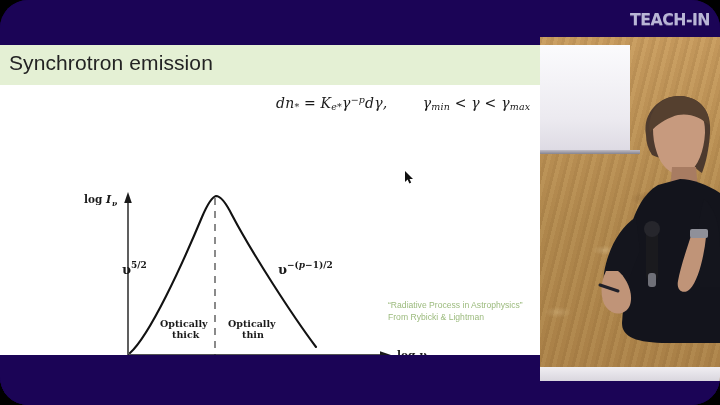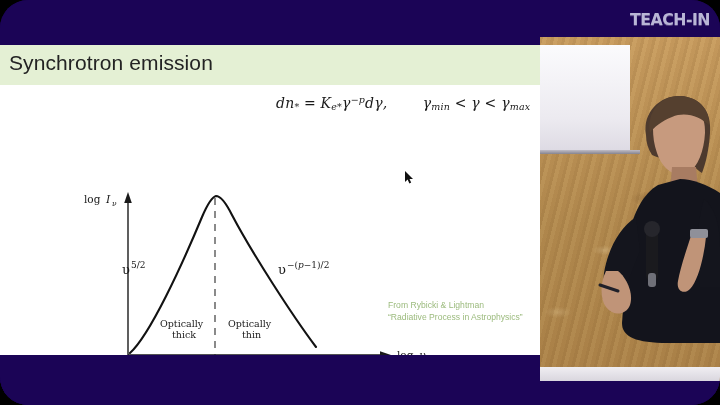--- a/index.html
+++ b/index.html
@@ -77,21 +77,21 @@
     letter-spacing:.2px;
   }
   .equation .sub{font-size:9.5px;vertical-align:-2px;font-style:italic;}
   .equation .sup{font-size:9.5px;vertical-align:5px;font-style:italic;}
   .equation .gap{display:inline-block;width:26px;}
 
   
   .figure{
     position:absolute;
     left:0;top:0;
-    width:540px;height:270px;
+    width:540px;height:270px;font-weight:bold;
   }
   .figure svg{display:block;}
 
   
   .attrib{
     position:absolute;
     left:388px;top:214px;
     font-size:8.6px;
     line-height:12px;
     color:#9cbb7e;
@@ -245,22 +245,22 @@
             <text x="172" y="253" font-family="DejaVu Serif, serif" font-size="9.5" fill="#1a1a1a">thick</text>
           </g>
           <g>
             <text x="228" y="242" font-family="DejaVu Serif, serif" font-size="9.5" fill="#1a1a1a">Optically</text>
             <text x="242" y="253" font-family="DejaVu Serif, serif" font-size="9.5" fill="#1a1a1a">thin</text>
           </g>
         </svg>
       </div>
 
       <div class="attrib">
+        <div>“Radiative Process in Astrophysics”</div>
         <div>From Rybicki &amp; Lightman</div>
-        <div>“Radiative Process in Astrophysics”</div>
       </div>
 
     </div>
   </div>
 
   <div class="mid-band"></div>
 
   <div class="video">
     <div class="v-wall"></div>
 

